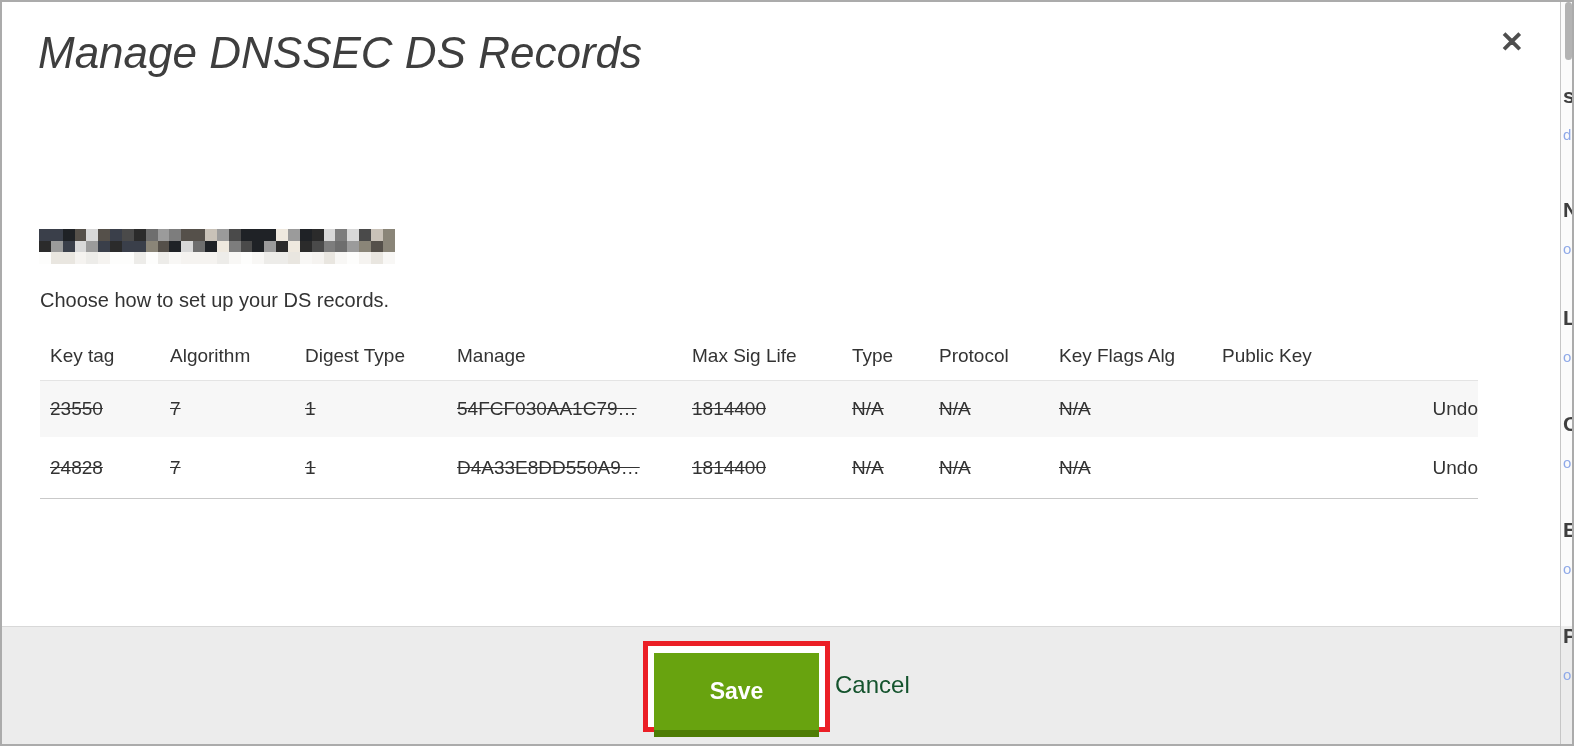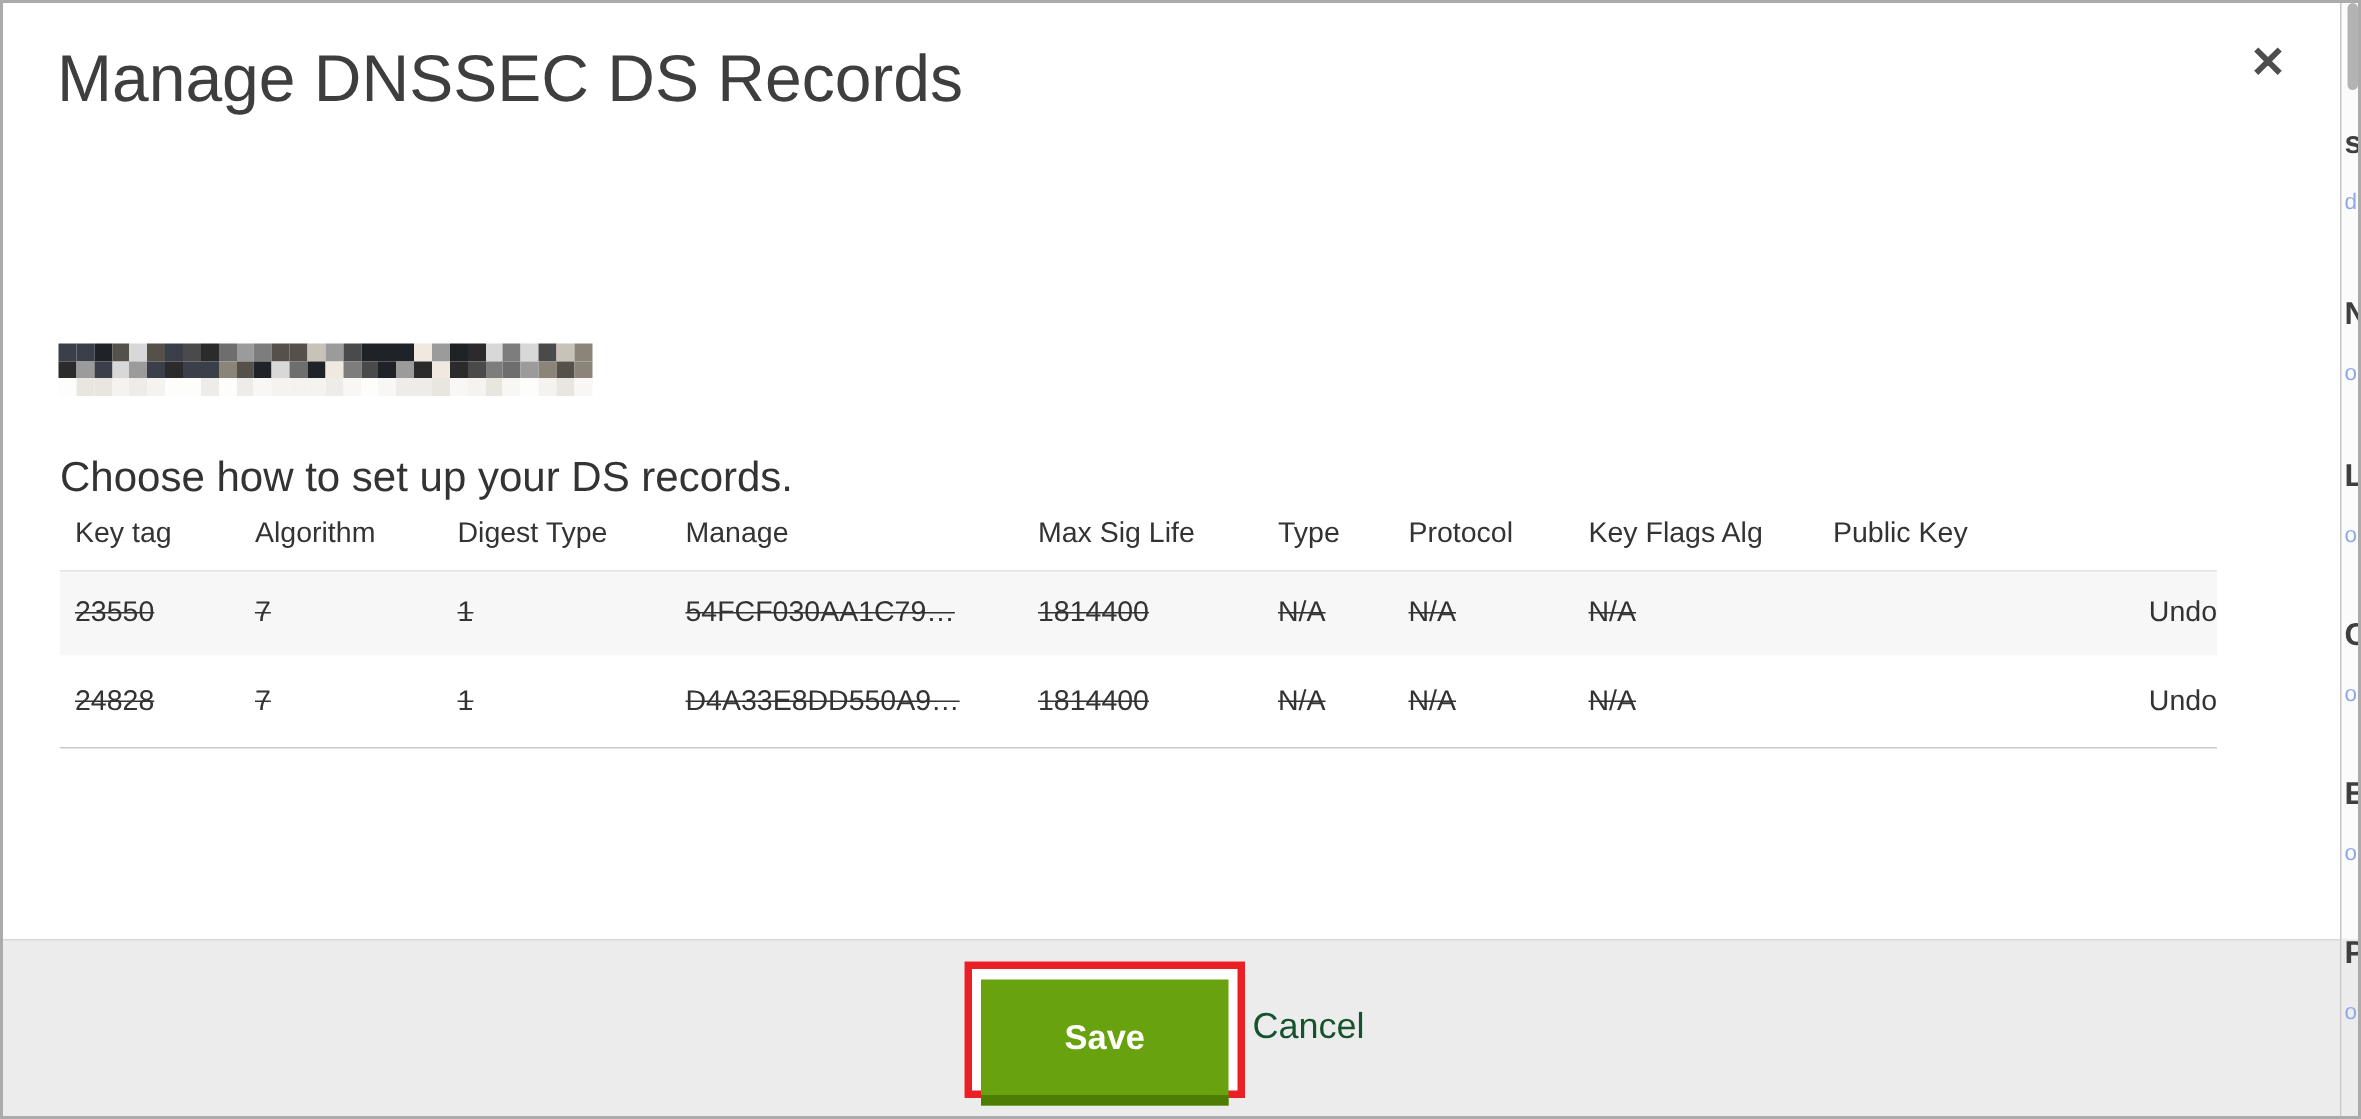--- a/index.html
+++ b/index.html
@@ -5,36 +5,36 @@
   * { margin:0; padding:0; box-sizing:border-box; }
   body { background:#fff; font-family:"Liberation Sans", sans-serif; }
   .screen {
     position:relative; width:1574px; height:746px;
     border:2px solid #ABABAB; background:#fff; overflow:hidden;
   }
   
   .modal { position:absolute; left:0; top:0; width:1560px; height:742px; background:#fff; }
   .title {
     position:absolute; left:36px; top:26px;
-    font-size:44px; font-weight:300; color:#3E3E3E; letter-spacing:0;
+    font-size:44px; font-weight:300; color:#3E3E3E; letter-spacing:0;font-style:italic;
   }
   .close-btn {
     position:absolute; right:30px; top:20px; width:40px; height:40px;
     background:none; border:none; cursor:pointer;
     font-size:29px; font-weight:700; color:#4E4E4E; line-height:40px; text-align:center;
   }
   
   .domain {
     position:absolute; left:37px; top:227px; width:356px; height:35px;
     display:flex; flex-wrap:wrap; font-size:0;
   }
   .domain i { display:block; width:11.86px; height:11.66px; }
   .instruction {
-    position:absolute; left:38px; top:300px;
-    font-size:28px; color:#333;
+    position:absolute; left:38px; top:287px;
+    font-size:20px; color:#333;
   }
   
   .table { position:absolute; left:38px; top:330px; width:1438px; }
   .t-row {
     display:grid;
     grid-template-columns:120px 135px 152px 235px 160px 87px 120px 163px 148px 1fr;
     align-items:center;
   }
   .t-row .cell { padding-left:10px; font-size:19px; color:#333; white-space:nowrap; overflow:hidden; }
   .t-head { height:48px; }

